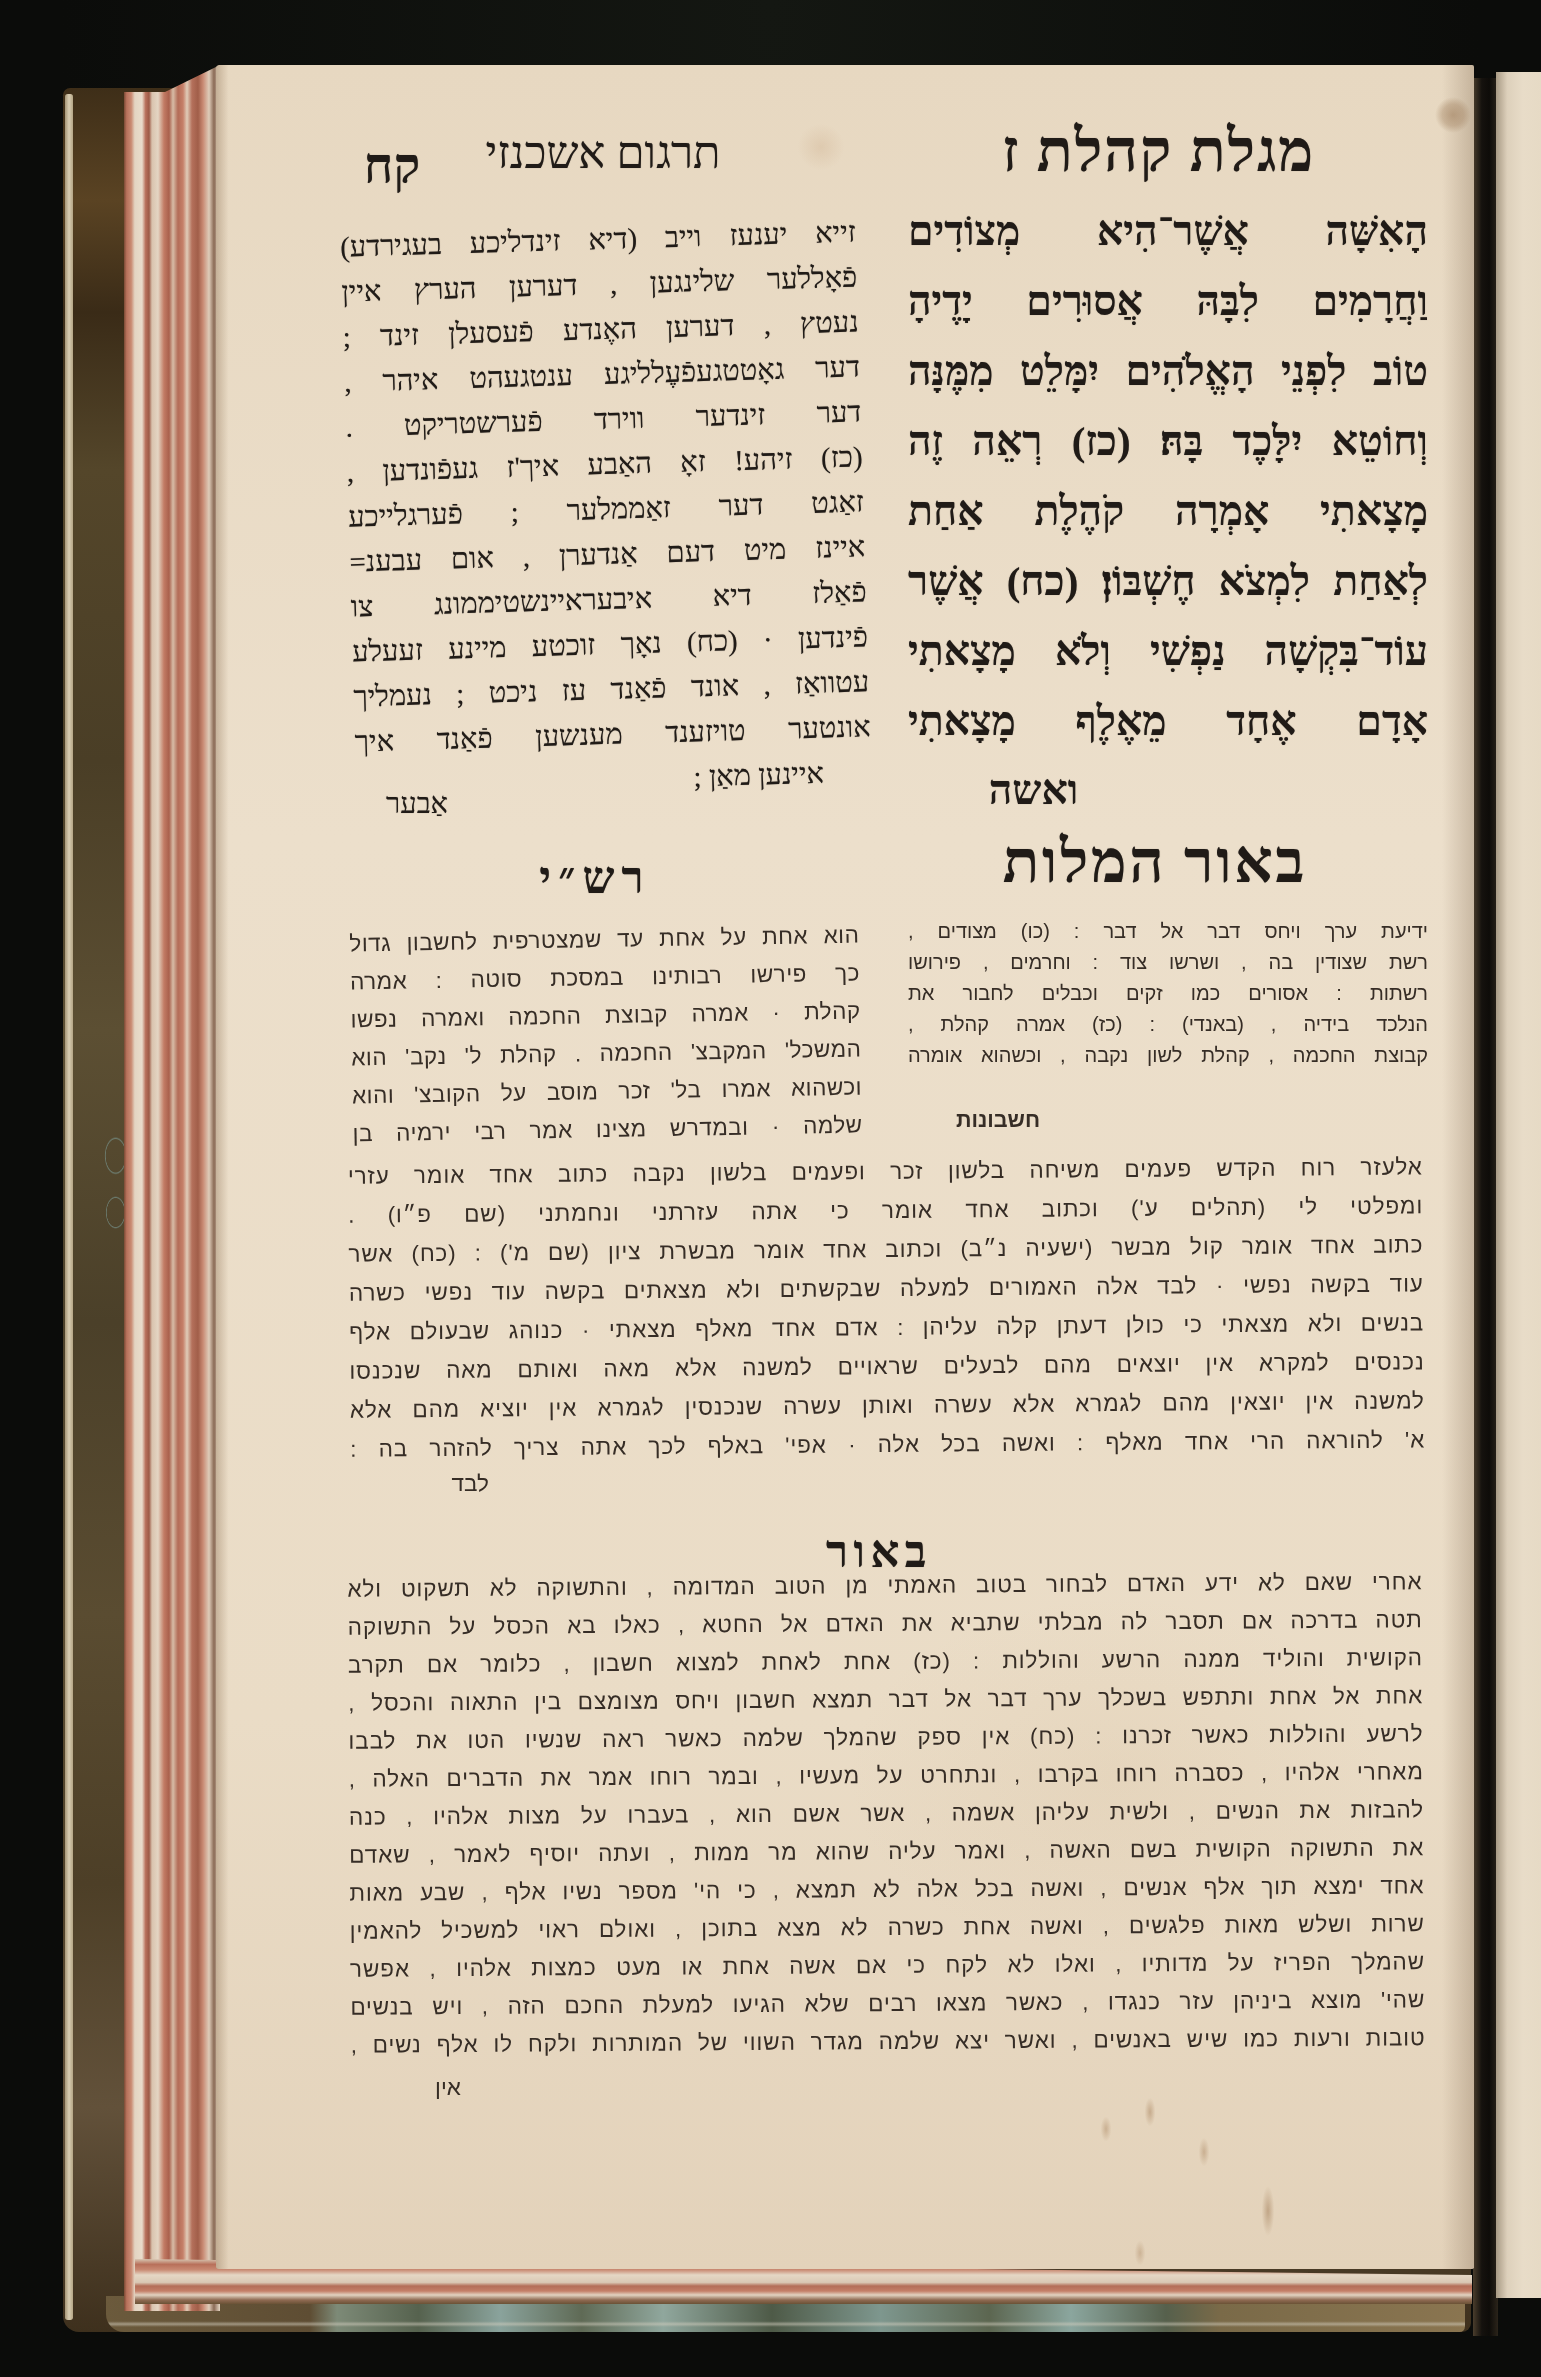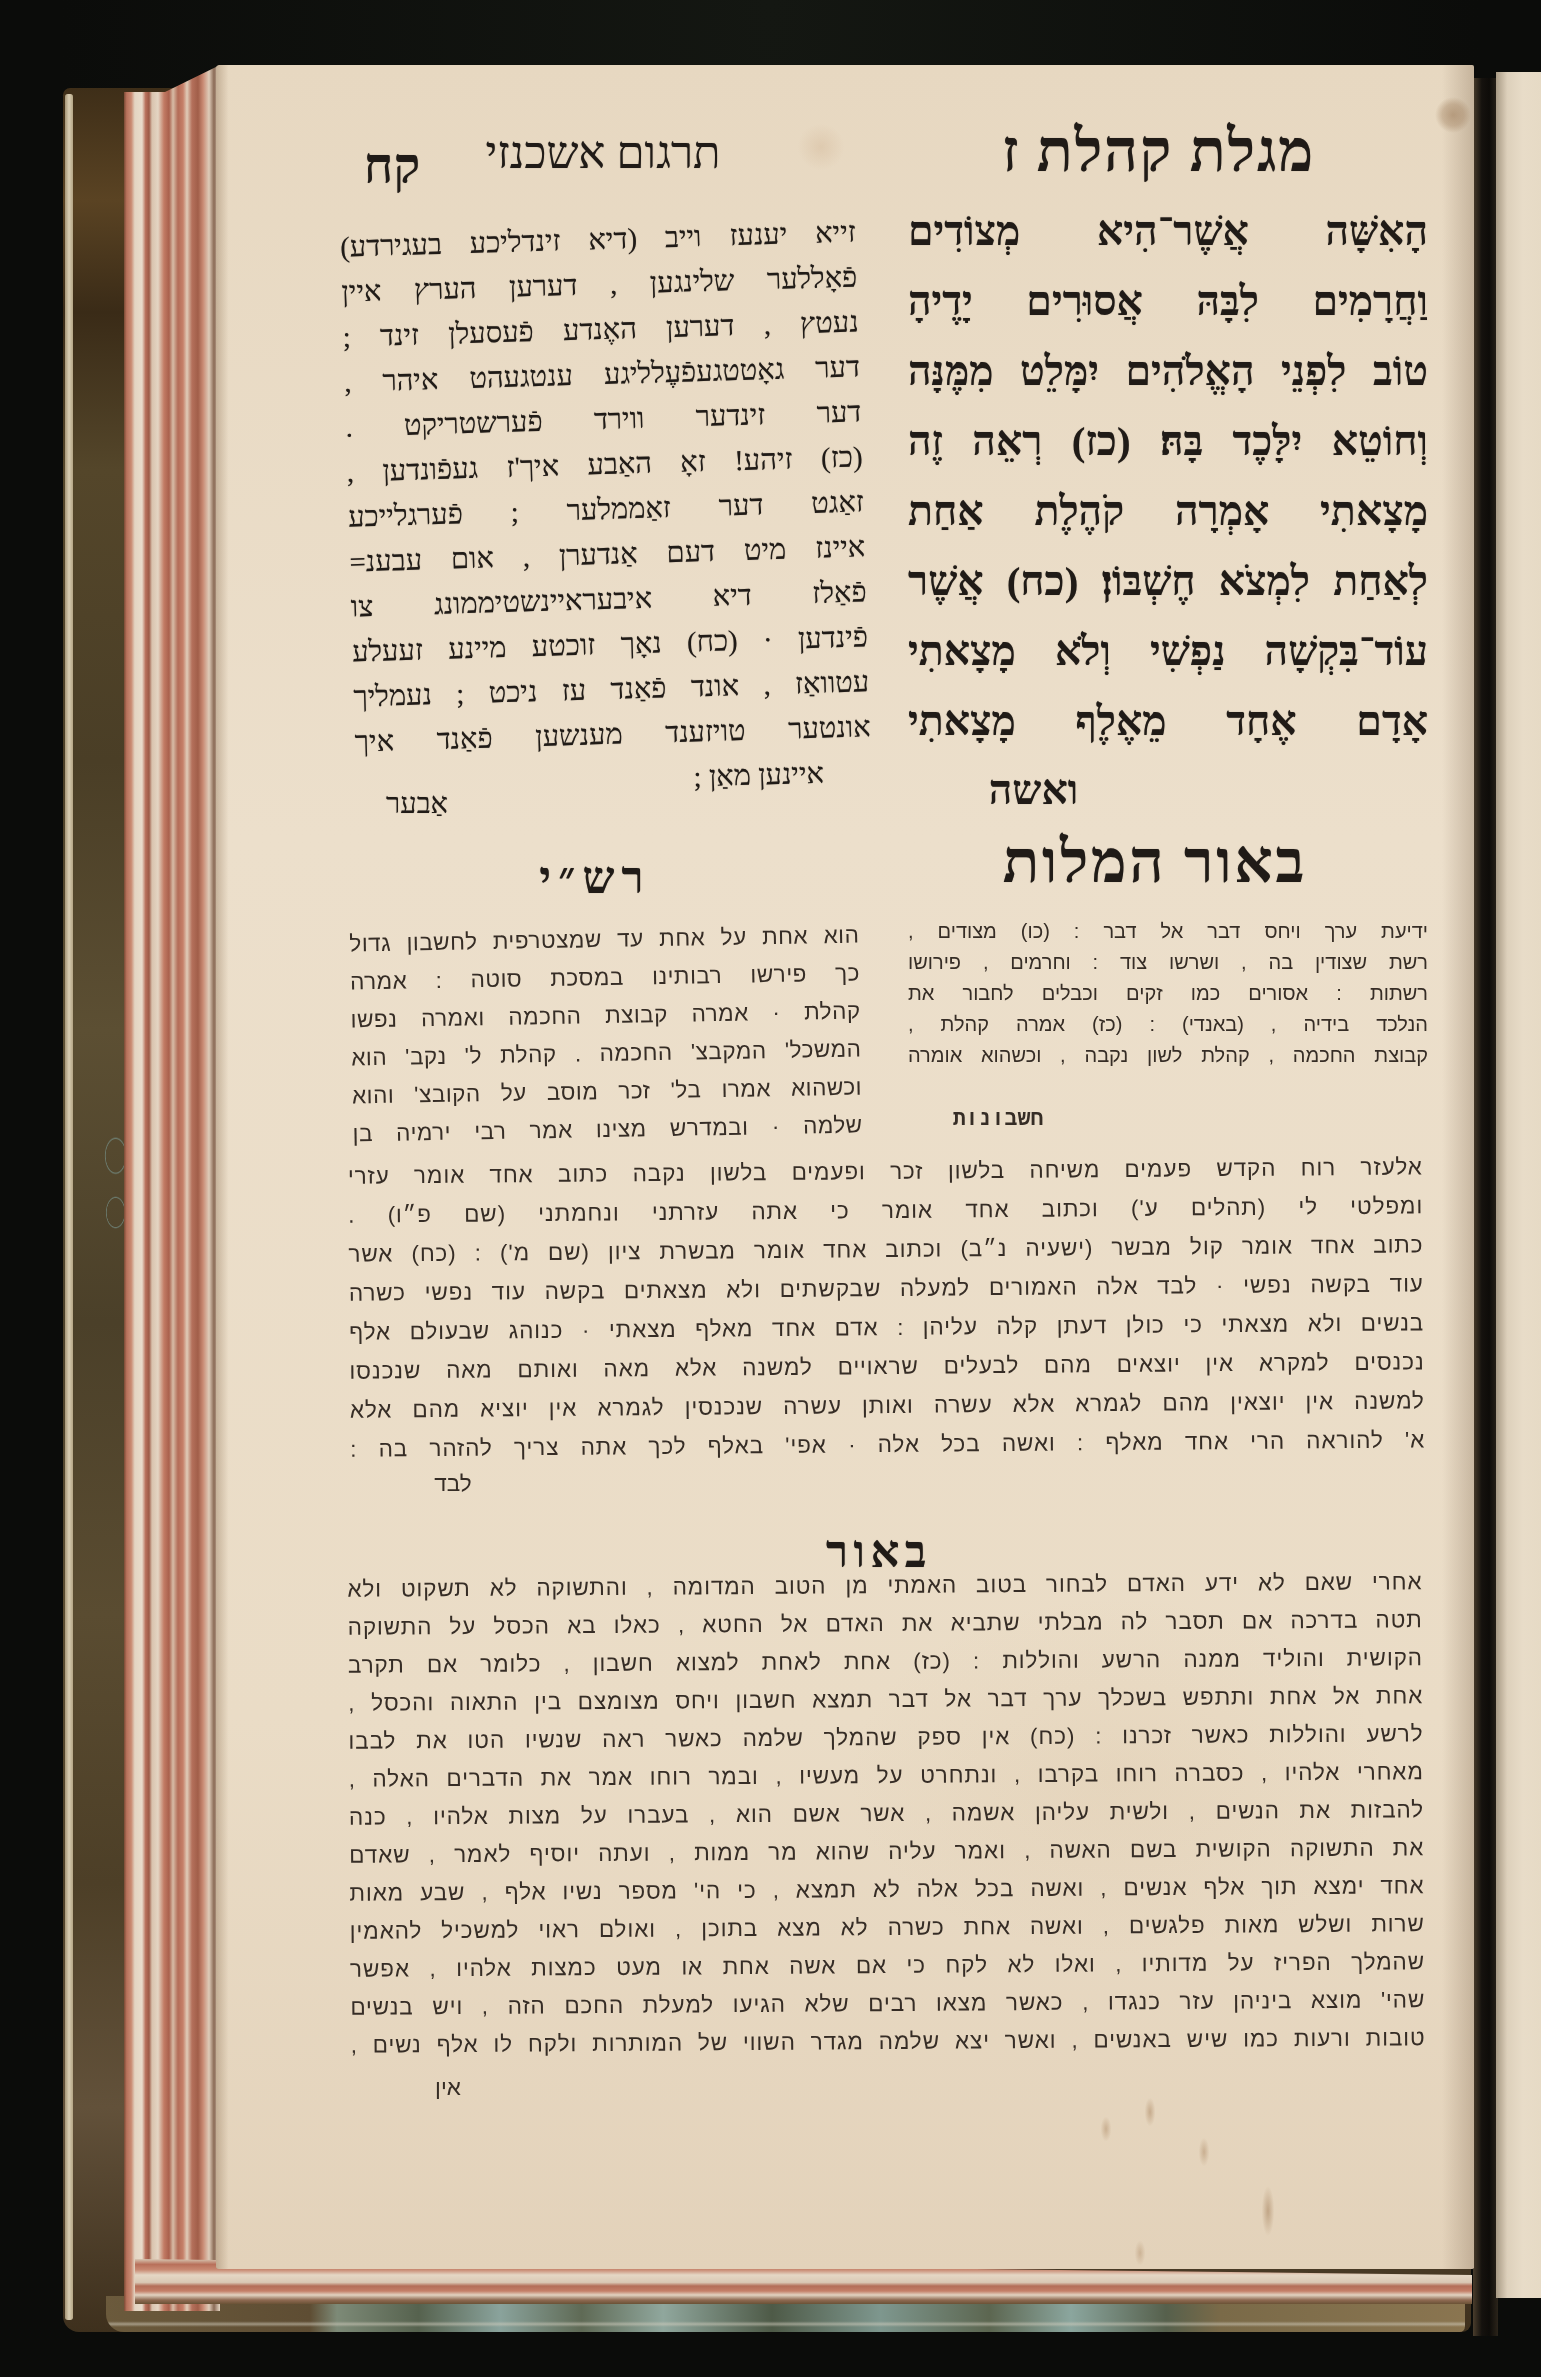--- a/index.html
+++ b/index.html
@@ -92,28 +92,28 @@
   #scripture-catch { left: 975px; top: 757px; width: 117px; line-height: 67px; font-size: 41px; font-weight: bold; }
 
   #translation { left: 348px; top: 217px; width: 516px; font-size: 29px; transform: rotate(-1.7deg); transform-origin: 50% 50%; }
   #translation .ln { height: 45px; line-height: 45px; }
   #translation .ln.short { text-align: right; text-align-last: right; padding-right: 48px; }
   #translation-catch { left: 381px; top: 784px; width: 72px; line-height: 38px; font-size: 29px; }
 
   #bh-heading { left: 975px; top: 831px; width: 360px; line-height: 63px; font-size: 60px; font-weight: bold; letter-spacing: 2.7px; }
   #beur-hamilot { left: 908px; top: 916px; width: 520px; font-size: 20px; }
   #beur-hamilot .ln { height: 31px; line-height: 31px; }
-  #bh-catch { left: 944px; top: 1104px; width: 108px; line-height: 31px; font-size: 21.6px; font-weight: bold; font-family: Liberation Mono, monospace; }
+  #bh-catch { left: 944px; top: 1104px; width: 108px; line-height: 31px; font-size: 21.6px; font-weight: bold; }
 
   #rashi-heading { left: 505px; top: 847px; width: 180px; line-height: 63px; font-size: 45px; font-weight: bold; letter-spacing: 7.2px; }
   #rashi-col { left: 351px; top: 921px; width: 510px; font-size: 22.5px; letter-spacing: 0.5px; transform: rotate(-1deg); }
   #rashi-col .ln { height: 38px; line-height: 38px; }
   #rashi-full { left: 349px; top: 1152px; width: 1075px; font-size: 22.5px; letter-spacing: 0.9px; transform: rotate(-0.5deg); }
   #rashi-full .ln { height: 39px; line-height: 39px; }
-  #rashi-catch { left: 417px; top: 1466px; width: 72px; line-height: 36px; font-size: 22.5px; }
+  #rashi-catch { left: 417px; top: 1466px; width: 72px; line-height: 36px; font-size: 22.5px; text-align: right; }
 
   #beur-heading { left: 789px; top: 1489px; width: 180px; line-height: 63px; font-size: 45px; font-weight: bold; letter-spacing: 5.4px; margin-top: 32px; }
   #beur { left: 349px; top: 1567px; width: 1075px; font-size: 22.5px; letter-spacing: 0.9px; transform: rotate(-0.4deg); }
   #beur .ln { height: 38px; line-height: 38px; }
   #beur-catch { left: 412px; top: 2070px; width: 72px; line-height: 36px; font-size: 22.5px; }
 </style>
 </head>
 <body>
 
 <div id="cover" class="abs"></div>

